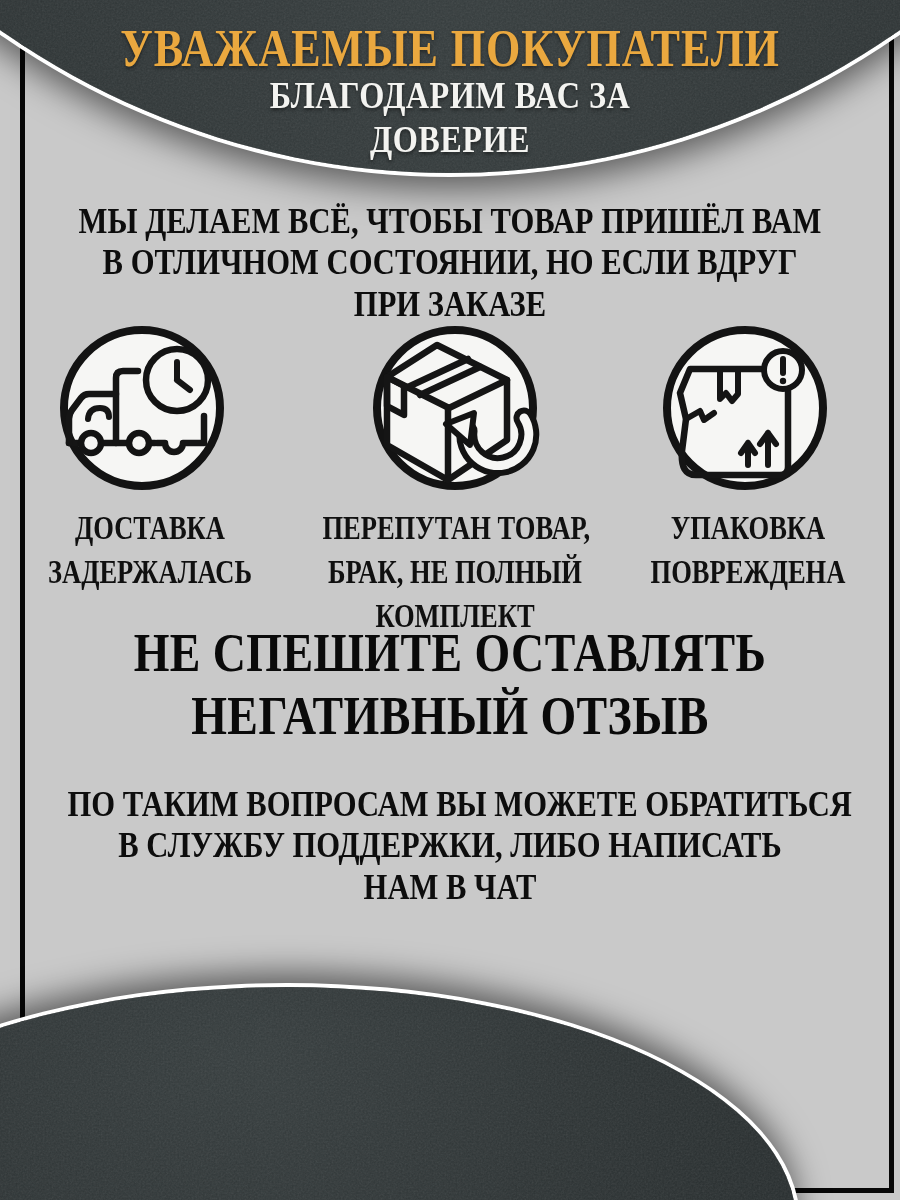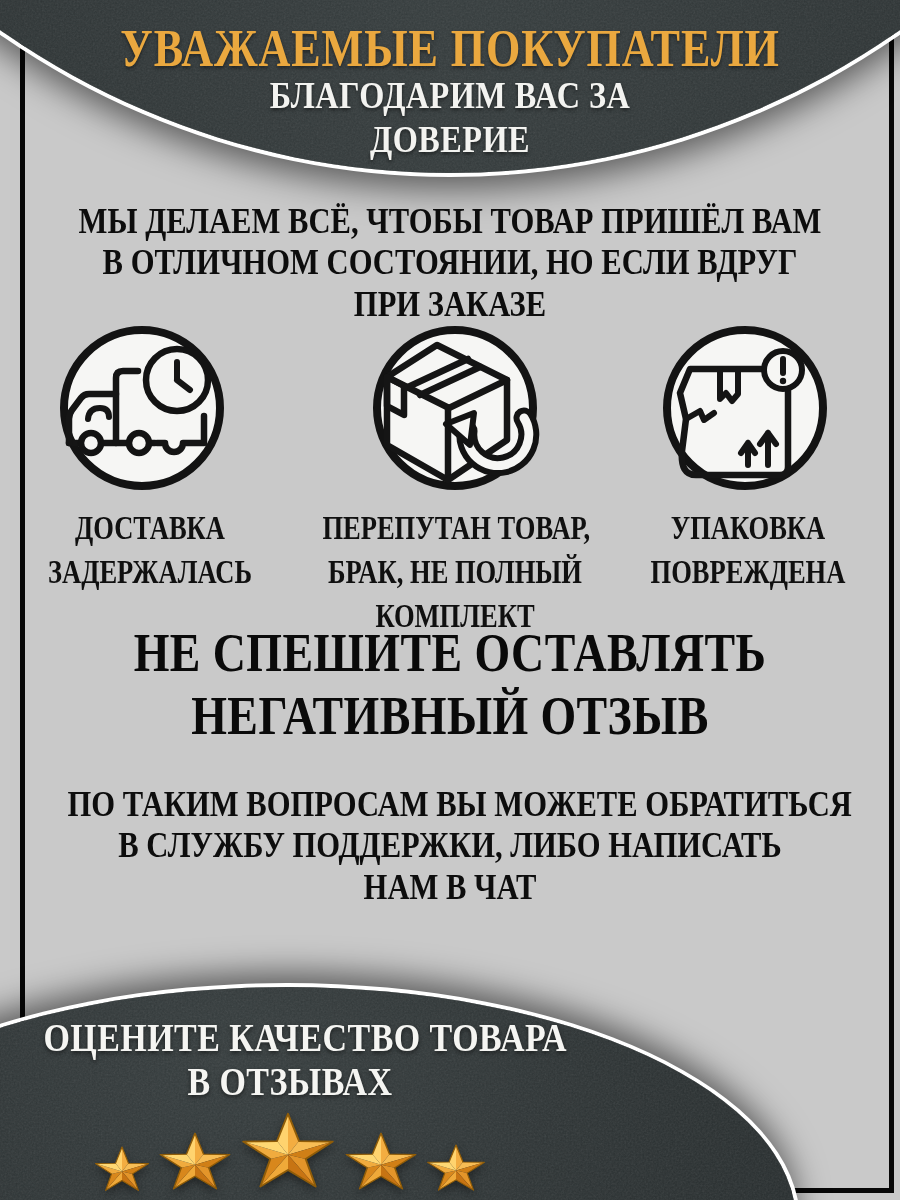--- a/index.html
+++ b/index.html
@@ -186,37 +186,14 @@
     <div class="nowrap">НЕ СПЕШИТЕ ОСТАВЛЯТЬ</div>
     <div class="nowrap">НЕГАТИВНЫЙ ОТЗЫВ</div>
   </h2>
 
   <div class="abs z-top outro cond">
     <div class="nowrap">ПО ТАКИМ ВОПРОСАМ ВЫ МОЖЕТЕ ОБРАТИТЬСЯ</div>
     <div class="nowrap">В СЛУЖБУ ПОДДЕРЖКИ, ЛИБО НАПИСАТЬ</div>
     <div class="nowrap">НАМ В ЧАТ</div>
   </div>
 
-  <div class="footer">
-    <div class="footer-title">
-      <div class="nowrap">ОЦЕНИТЕ КАЧЕСТВО ТОВАРА</div>
-      <div class="nowrap">В ОТЗЫВАХ</div>
-    </div>
-    <div class="stars">
-      <svg class="star s1" viewBox="-50 -50 100 100" preserveAspectRatio="none">
-          <use href="#star-shape"></use>
-        </svg>
-      <svg class="star s2" viewBox="-50 -50 100 100" preserveAspectRatio="none">
-          <use href="#star-shape"></use>
-        </svg>
-      <svg class="star s3" viewBox="-50 -50 100 100" preserveAspectRatio="none">
-          <use href="#star-shape"></use>
-        </svg>
-      <svg class="star s4" viewBox="-50 -50 100 100" preserveAspectRatio="none">
-          <use href="#star-shape"></use>
-        </svg>
-      <svg class="star s5" viewBox="-50 -50 100 100" preserveAspectRatio="none">
-          <use href="#star-shape"></use>
-        </svg>
-    </div>
-  </div>
 
 </div>
 
 </body></html>

